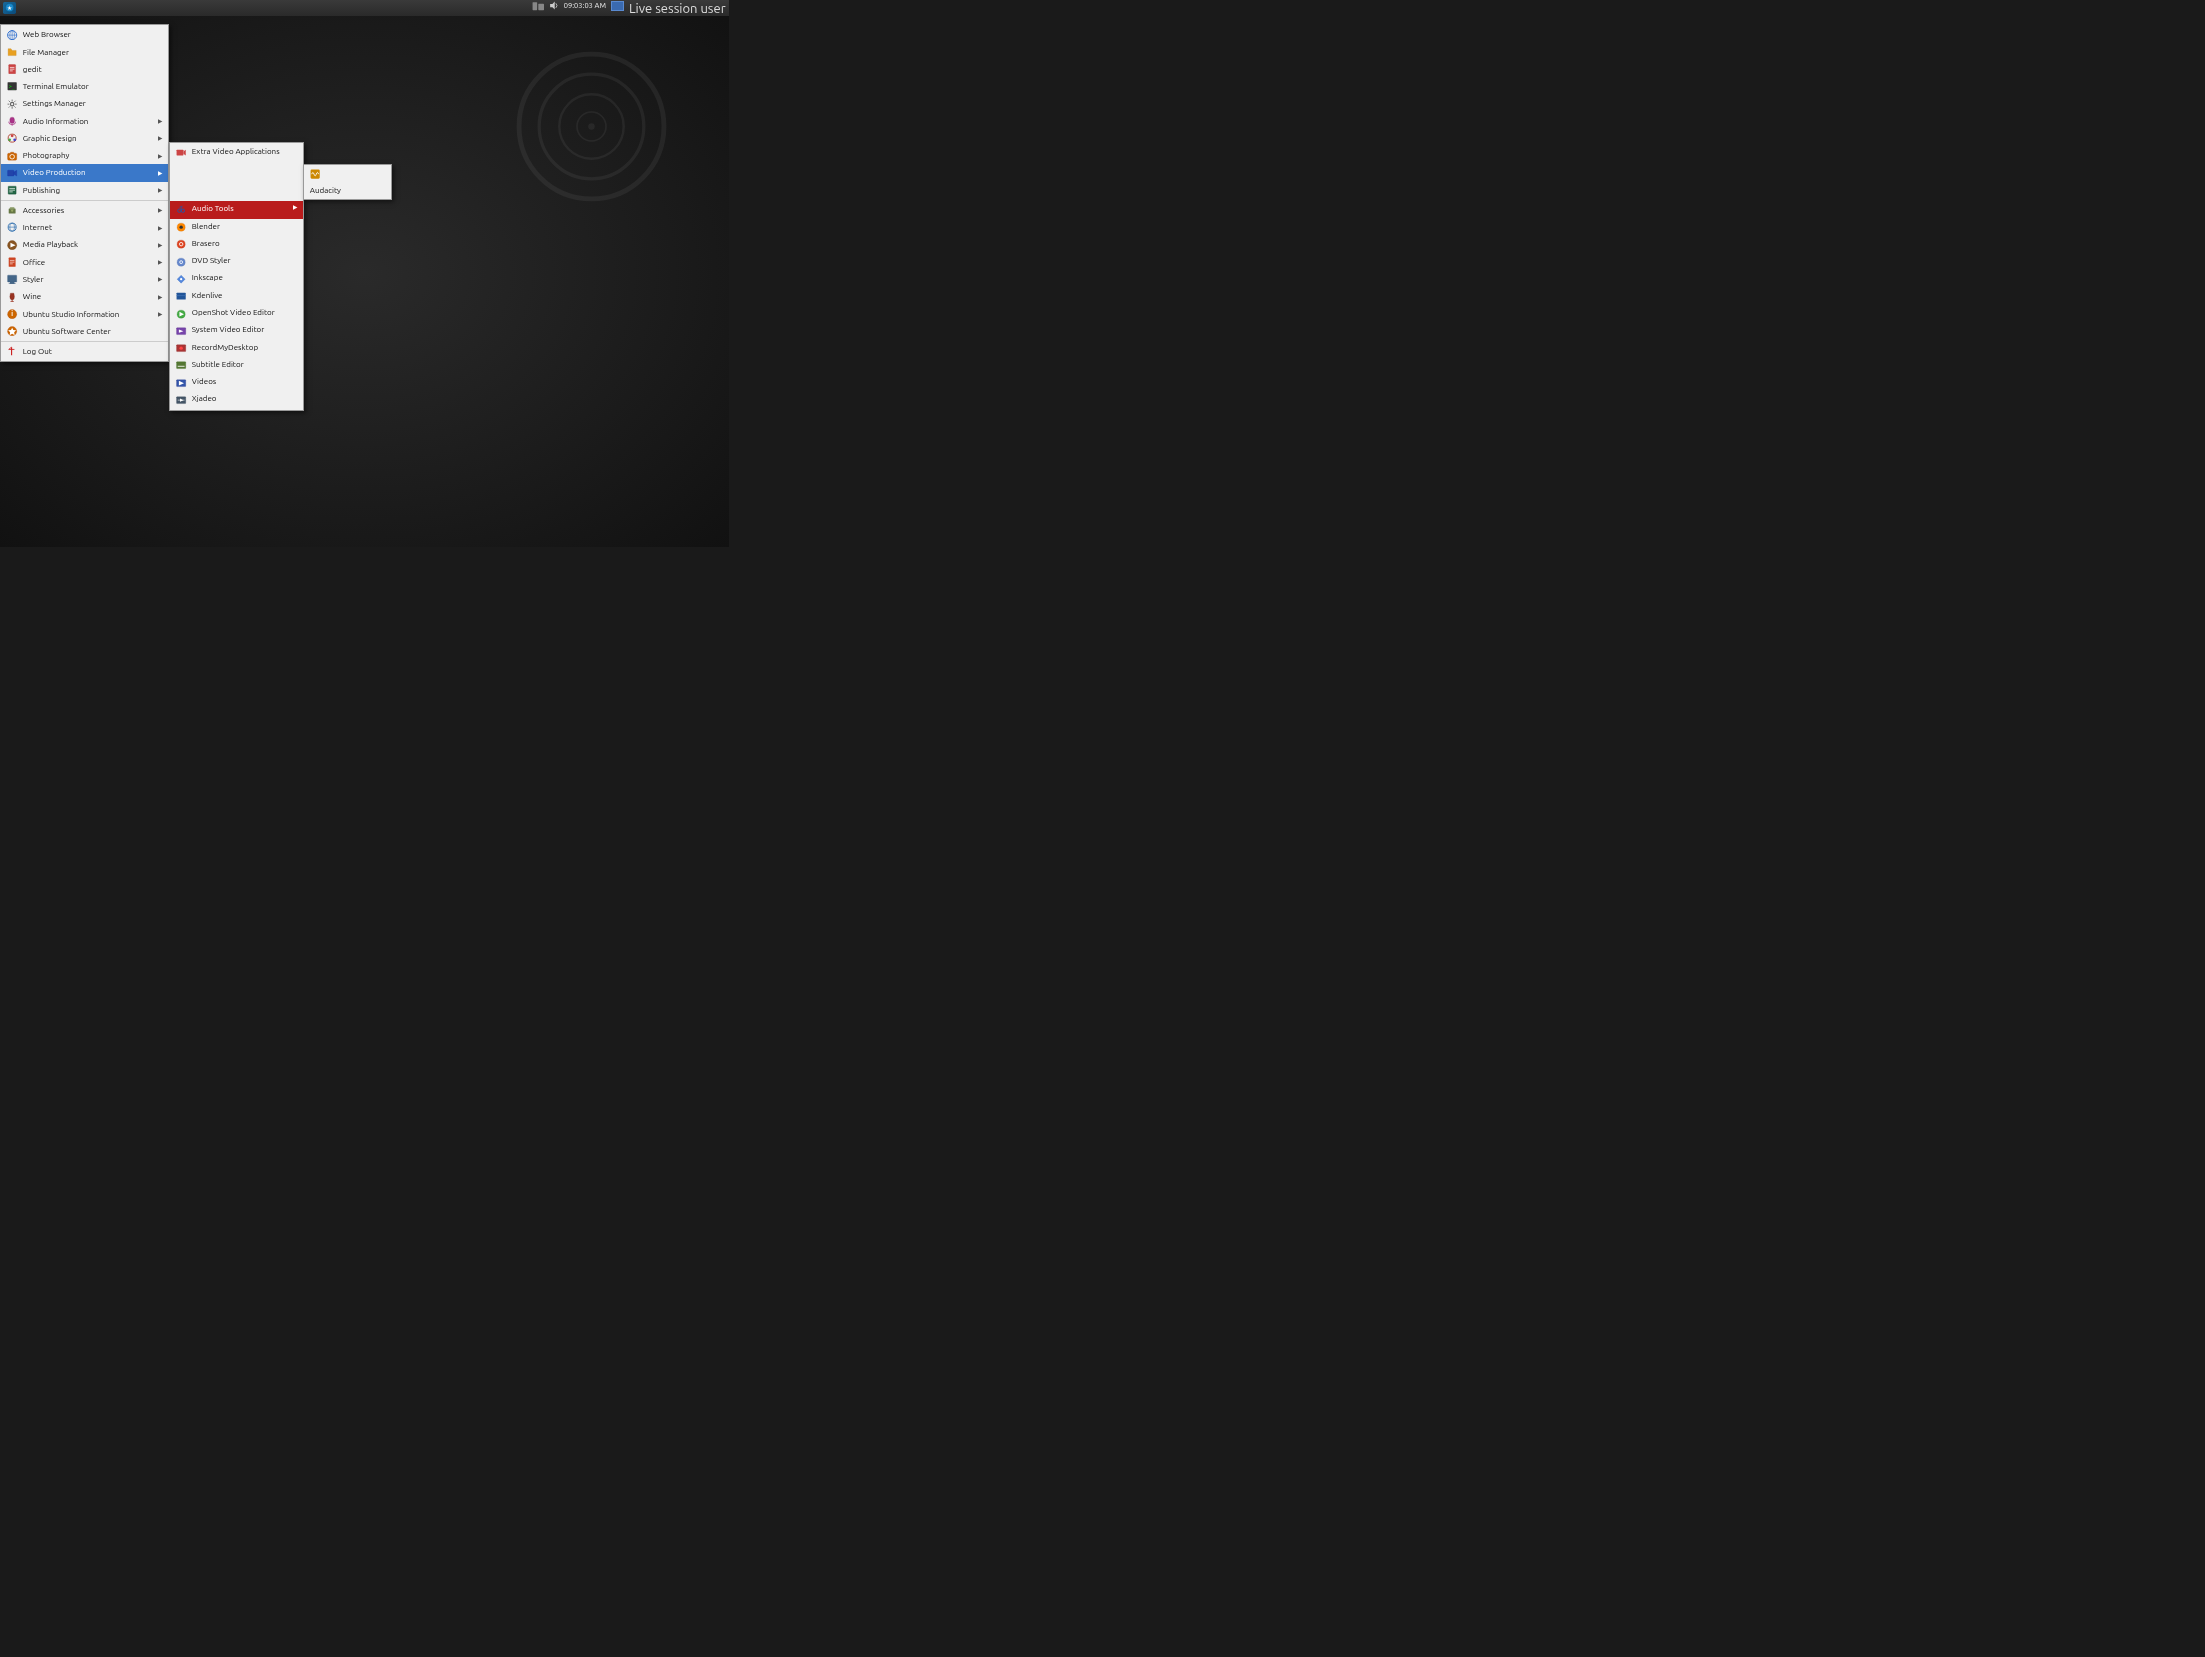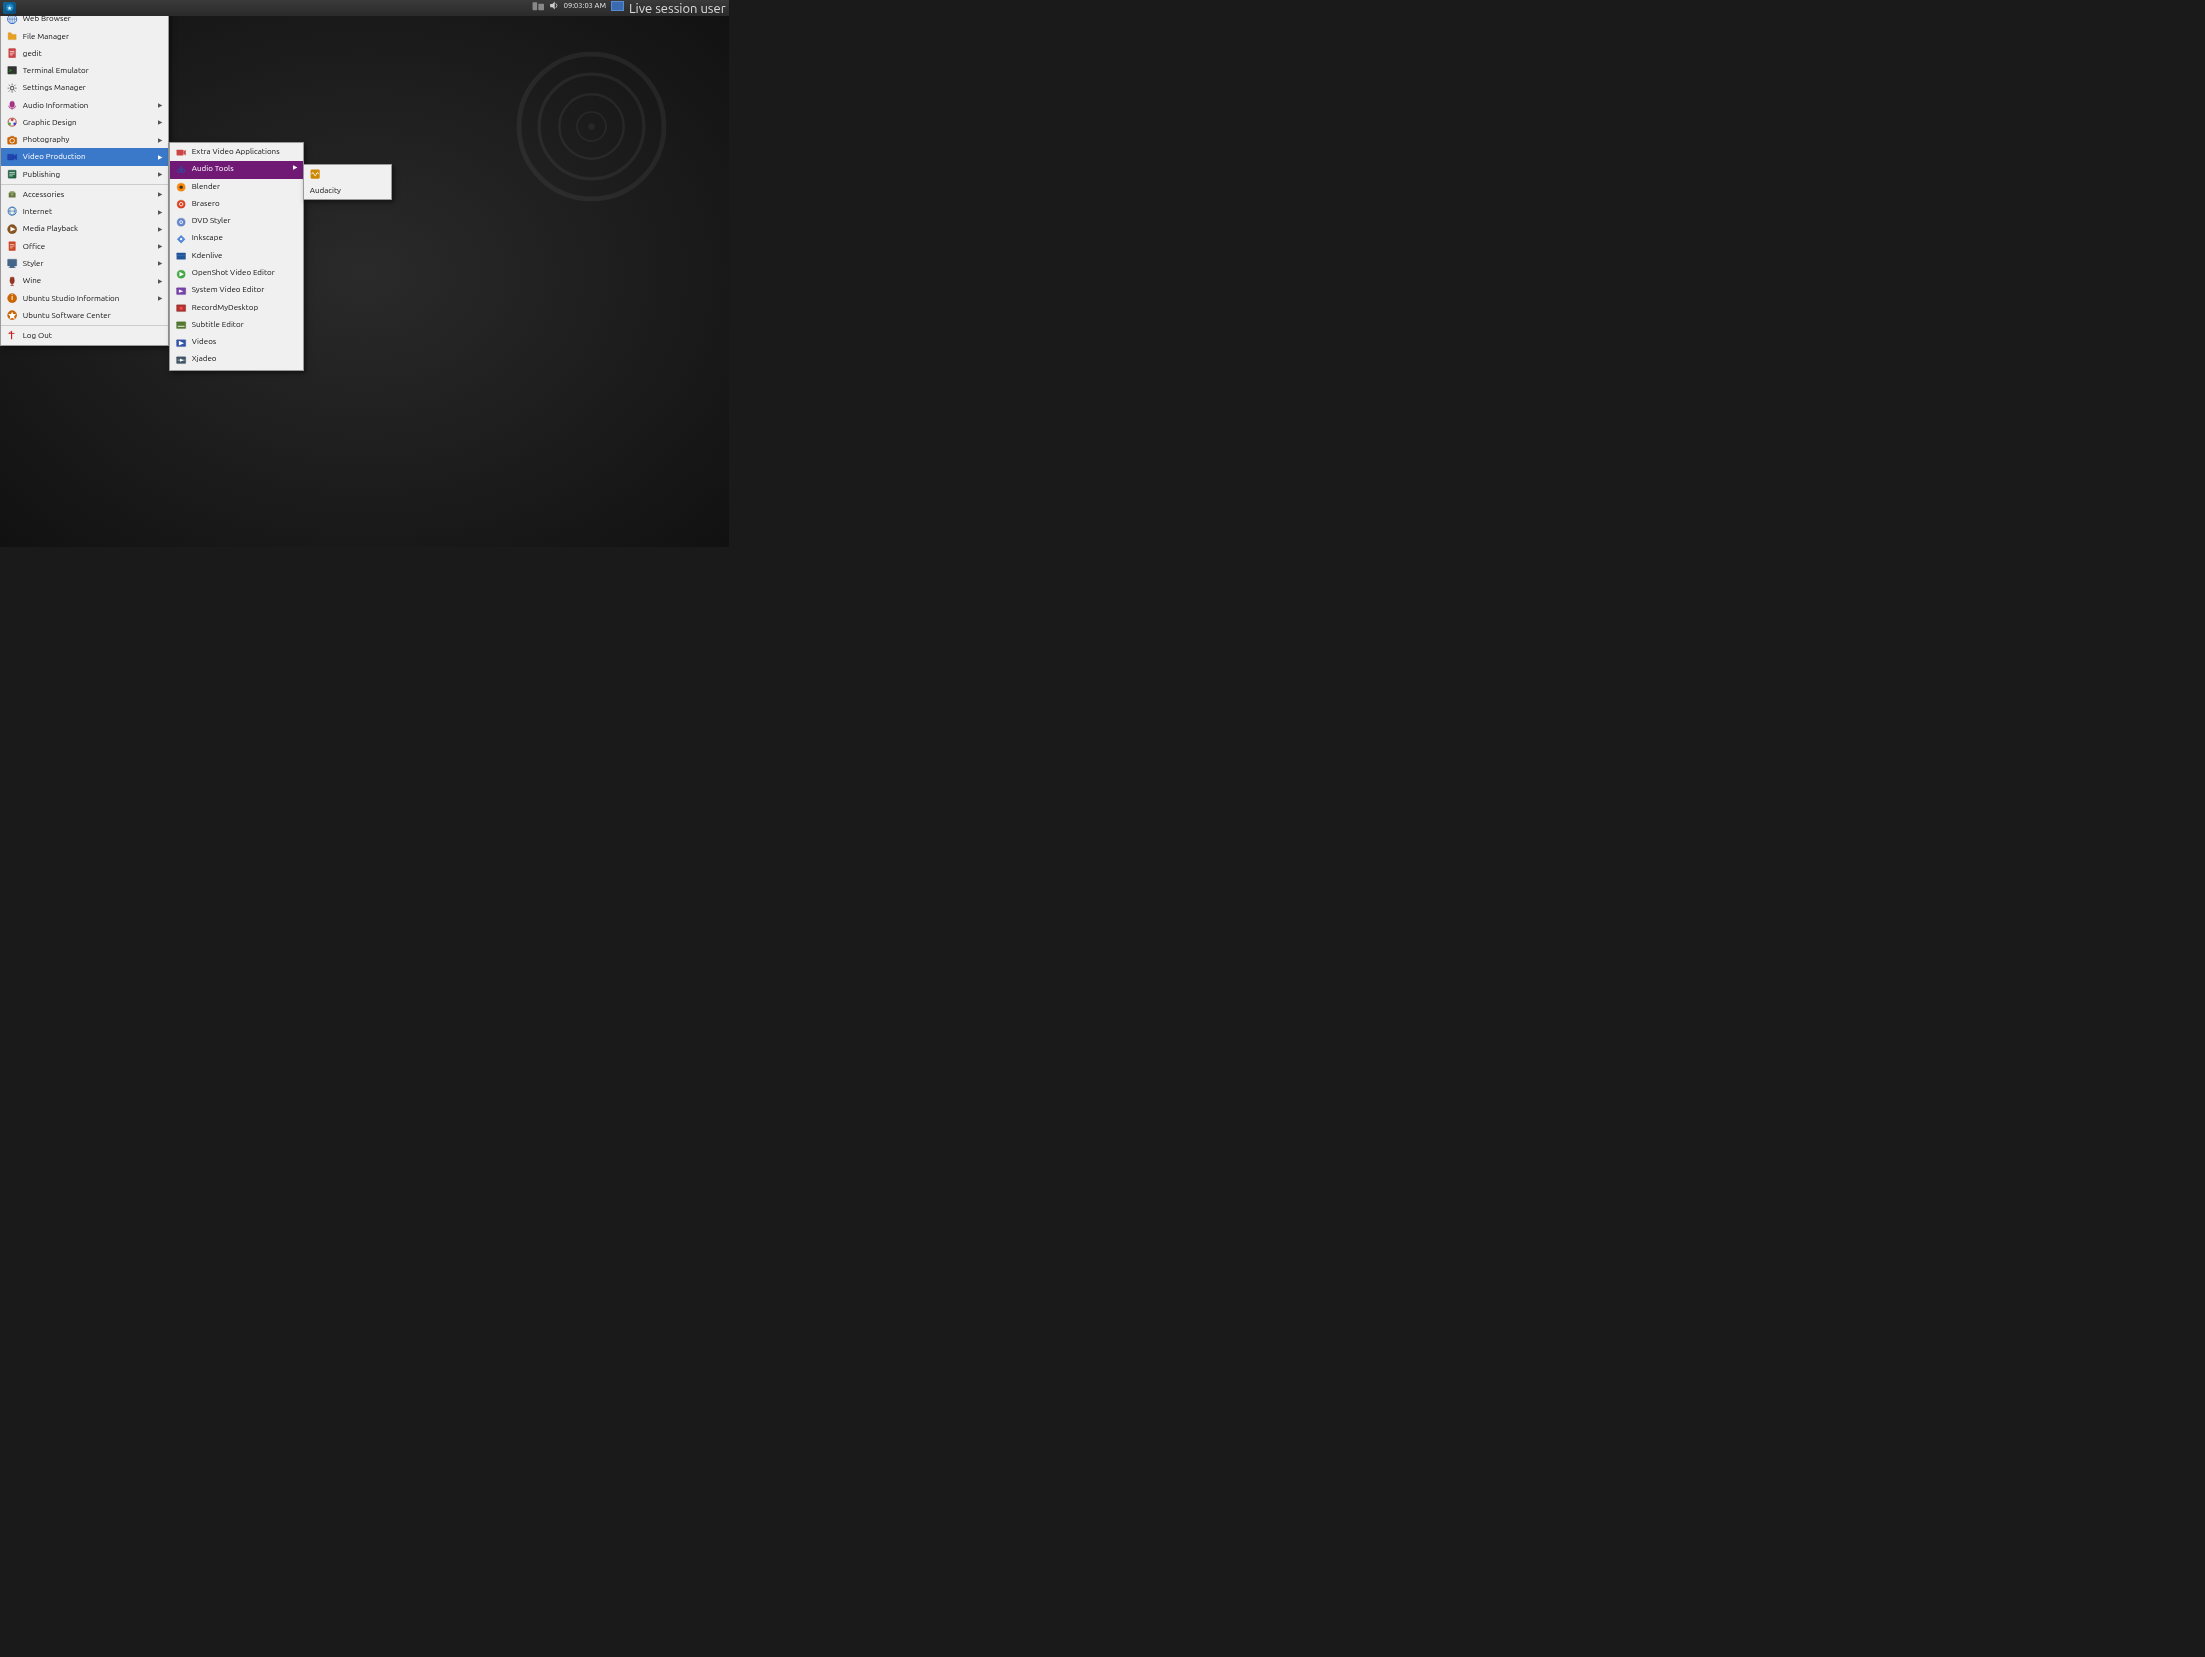--- a/index.html
+++ b/index.html
@@ -76,21 +76,21 @@
     }
 
     .taskbar-user {
       color: #ddd;
       font-size: 13px;
     }
 
     
     .main-menu {
       position: absolute;
-      top: 8px;
+      top: 24px;
       left: 0;
       width: 169px;
       background: #f0f0f0;
       border: 0.6px solid #999;
       box-shadow: 1.7px 1.7px 4.6px rgba(0,0,0,0.5);
       z-index: 100;
       padding: 1.1px 0;
     }
 
     .menu-item {
@@ -155,22 +155,23 @@
       padding: 2.9px 5.7px;
       cursor: pointer;
       color: #111;
       font-size: 8px;
       gap: 4.6px;
       position: relative;
       white-space: nowrap;
     }
 
     .submenu-item:hover, .submenu-item.active {
-      background: #701a75;
+      background: #b91c1c;
       color: white;
+      margin-top: 40px;
     }
 
     .submenu-item .icon {
       width: 11.5px;
       height: 11.5px;
       flex-shrink: 0;
       display: flex;
       align-items: center;
       justify-content: center;
       font-size: 7.5px;

